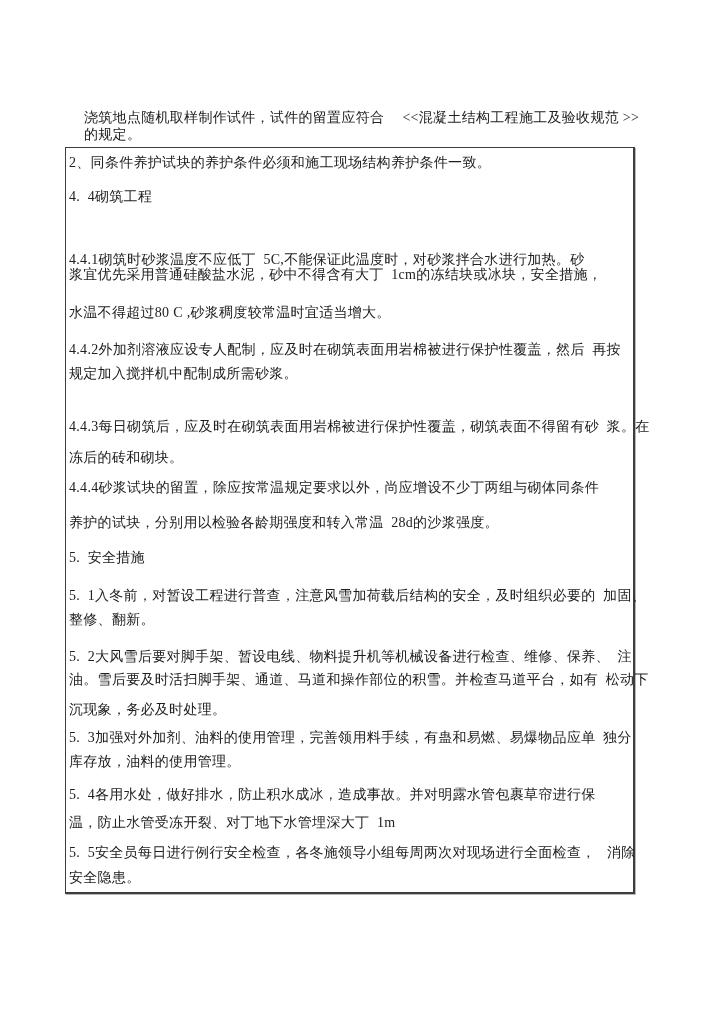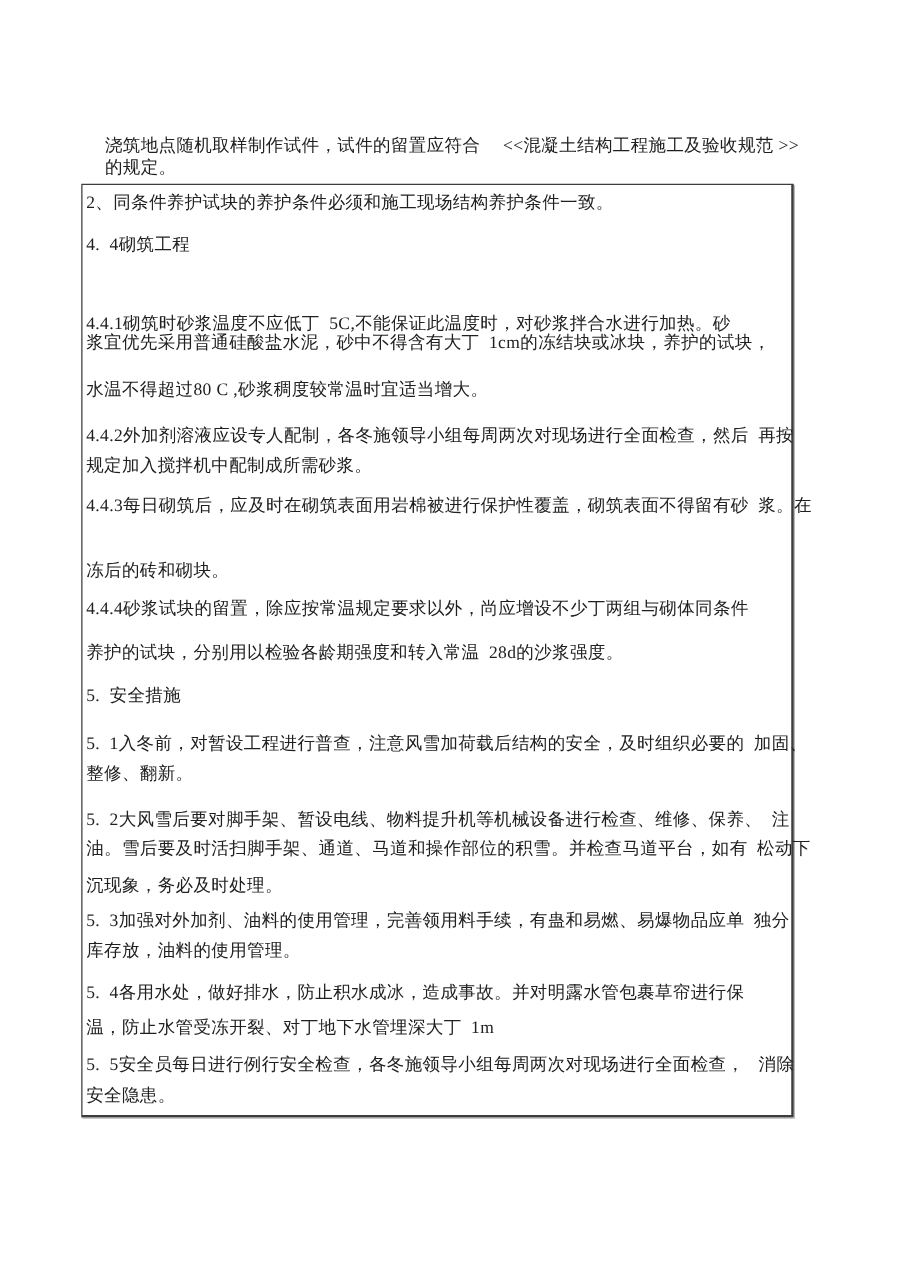--- a/index.html
+++ b/index.html
@@ -46,27 +46,27 @@
   <div class="ln intro" style="top:108px">浇筑地点随机取样制作试件，试件的留置应符合　 &lt;&lt;混凝土结构工程施工及验收规范 &gt;&gt;</div>
   <div class="ln intro" style="top:125px">的规定。</div>
 
   <div class="cell-border"></div>
 
   <div class="ln cell" style="top:153px">2、同条件养护试块的养护条件必须和施工现场结构养护条件一致。</div>
 
   <div class="ln cell" style="top:187px">4.  4砌筑工程</div>
 
   <div class="ln cell" style="top:250px">4.4.1砌筑时砂浆温度不应低丁  5C,不能保证此温度时，对砂浆拌合水进行加热。砂</div>
-  <div class="ln cell" style="top:265px">浆宜优先采用普通硅酸盐水泥，砂中不得含有大丁  1cm的冻结块或冰块，养护的试块，</div>
+  <div class="ln cell" style="top:265px">浆宜优先采用普通硅酸盐水泥，砂中不得含有大丁  1cm的冻结块或冰块，安全措施，</div>
   <div class="ln cell" style="top:303px">水温不得超过80 C ,砂浆稠度较常温时宜适当增大。</div>
 
-  <div class="ln cell" style="top:340px">4.4.2外加剂溶液应设专人配制，各冬施领导小组每周两次对现场进行全面检查，然后  再按</div>
+  <div class="ln cell" style="top:340px">4.4.2外加剂溶液应设专人配制，应及时在砌筑表面用岩棉被进行保护性覆盖，然后  再按</div>
   <div class="ln cell" style="top:364px">规定加入搅拌机中配制成所需砂浆。</div>
 
-  <div class="ln cell" style="top:396px">4.4.3每日砌筑后，应及时在砌筑表面用岩棉被进行保护性覆盖，砌筑表面不得留有砂  浆。在</div>
+  <div class="ln cell" style="top:417px">4.4.3每日砌筑后，应及时在砌筑表面用岩棉被进行保护性覆盖，砌筑表面不得留有砂  浆。在</div>
   <div class="ln cell" style="top:448px">冻后的砖和砌块。</div>
 
   <div class="ln cell" style="top:478px">4.4.4砂浆试块的留置，除应按常温规定要求以外，尚应增设不少丁两组与砌体同条件</div>
   <div class="ln cell" style="top:513px">养护的试块，分别用以检验各龄期强度和转入常温  28d的沙浆强度。</div>
 
   <div class="ln cell" style="top:548px">5.  安全措施</div>
 
   <div class="ln cell" style="top:586px">5.  1入冬前，对暂设工程进行普查，注意风雪加荷载后结构的安全，及时组织必要的  加固、</div>
   <div class="ln cell" style="top:610px">整修、翻新。</div>
 

